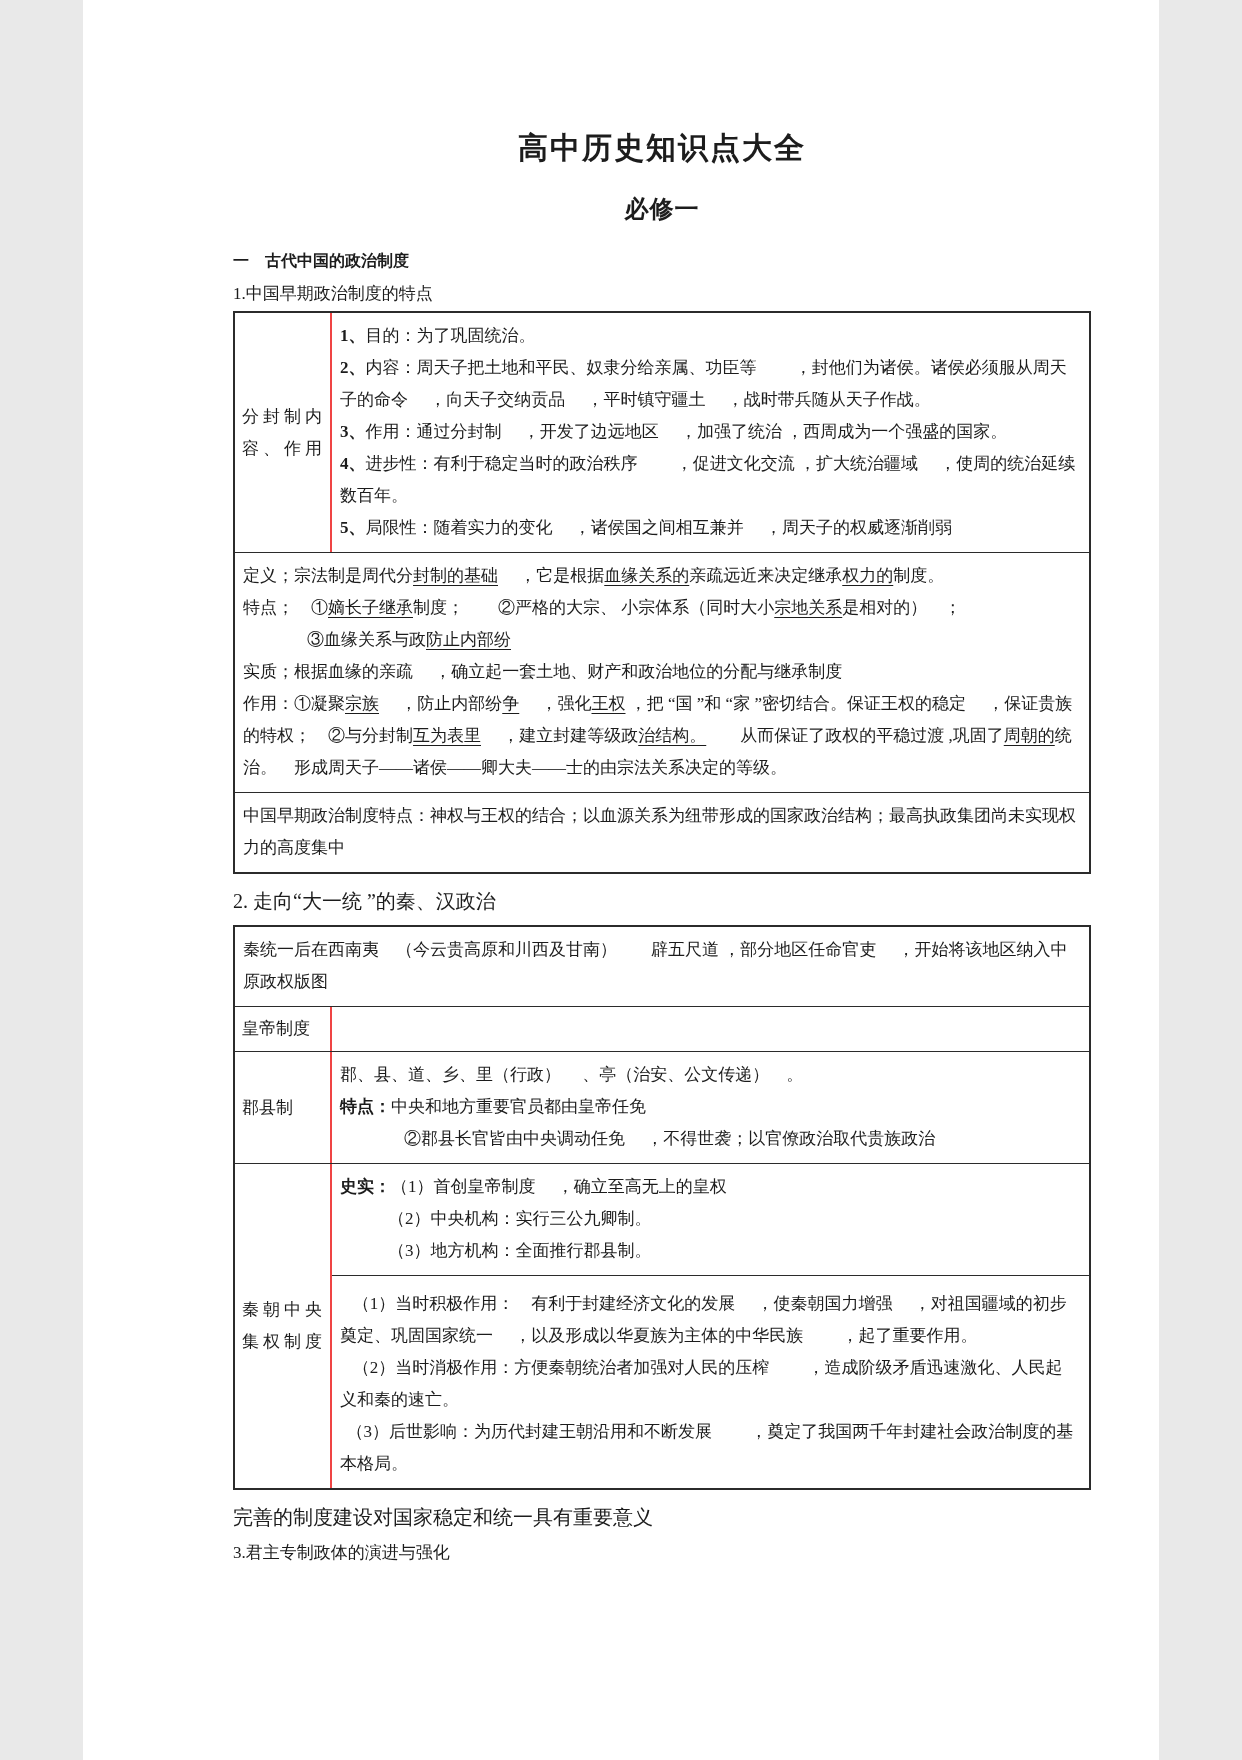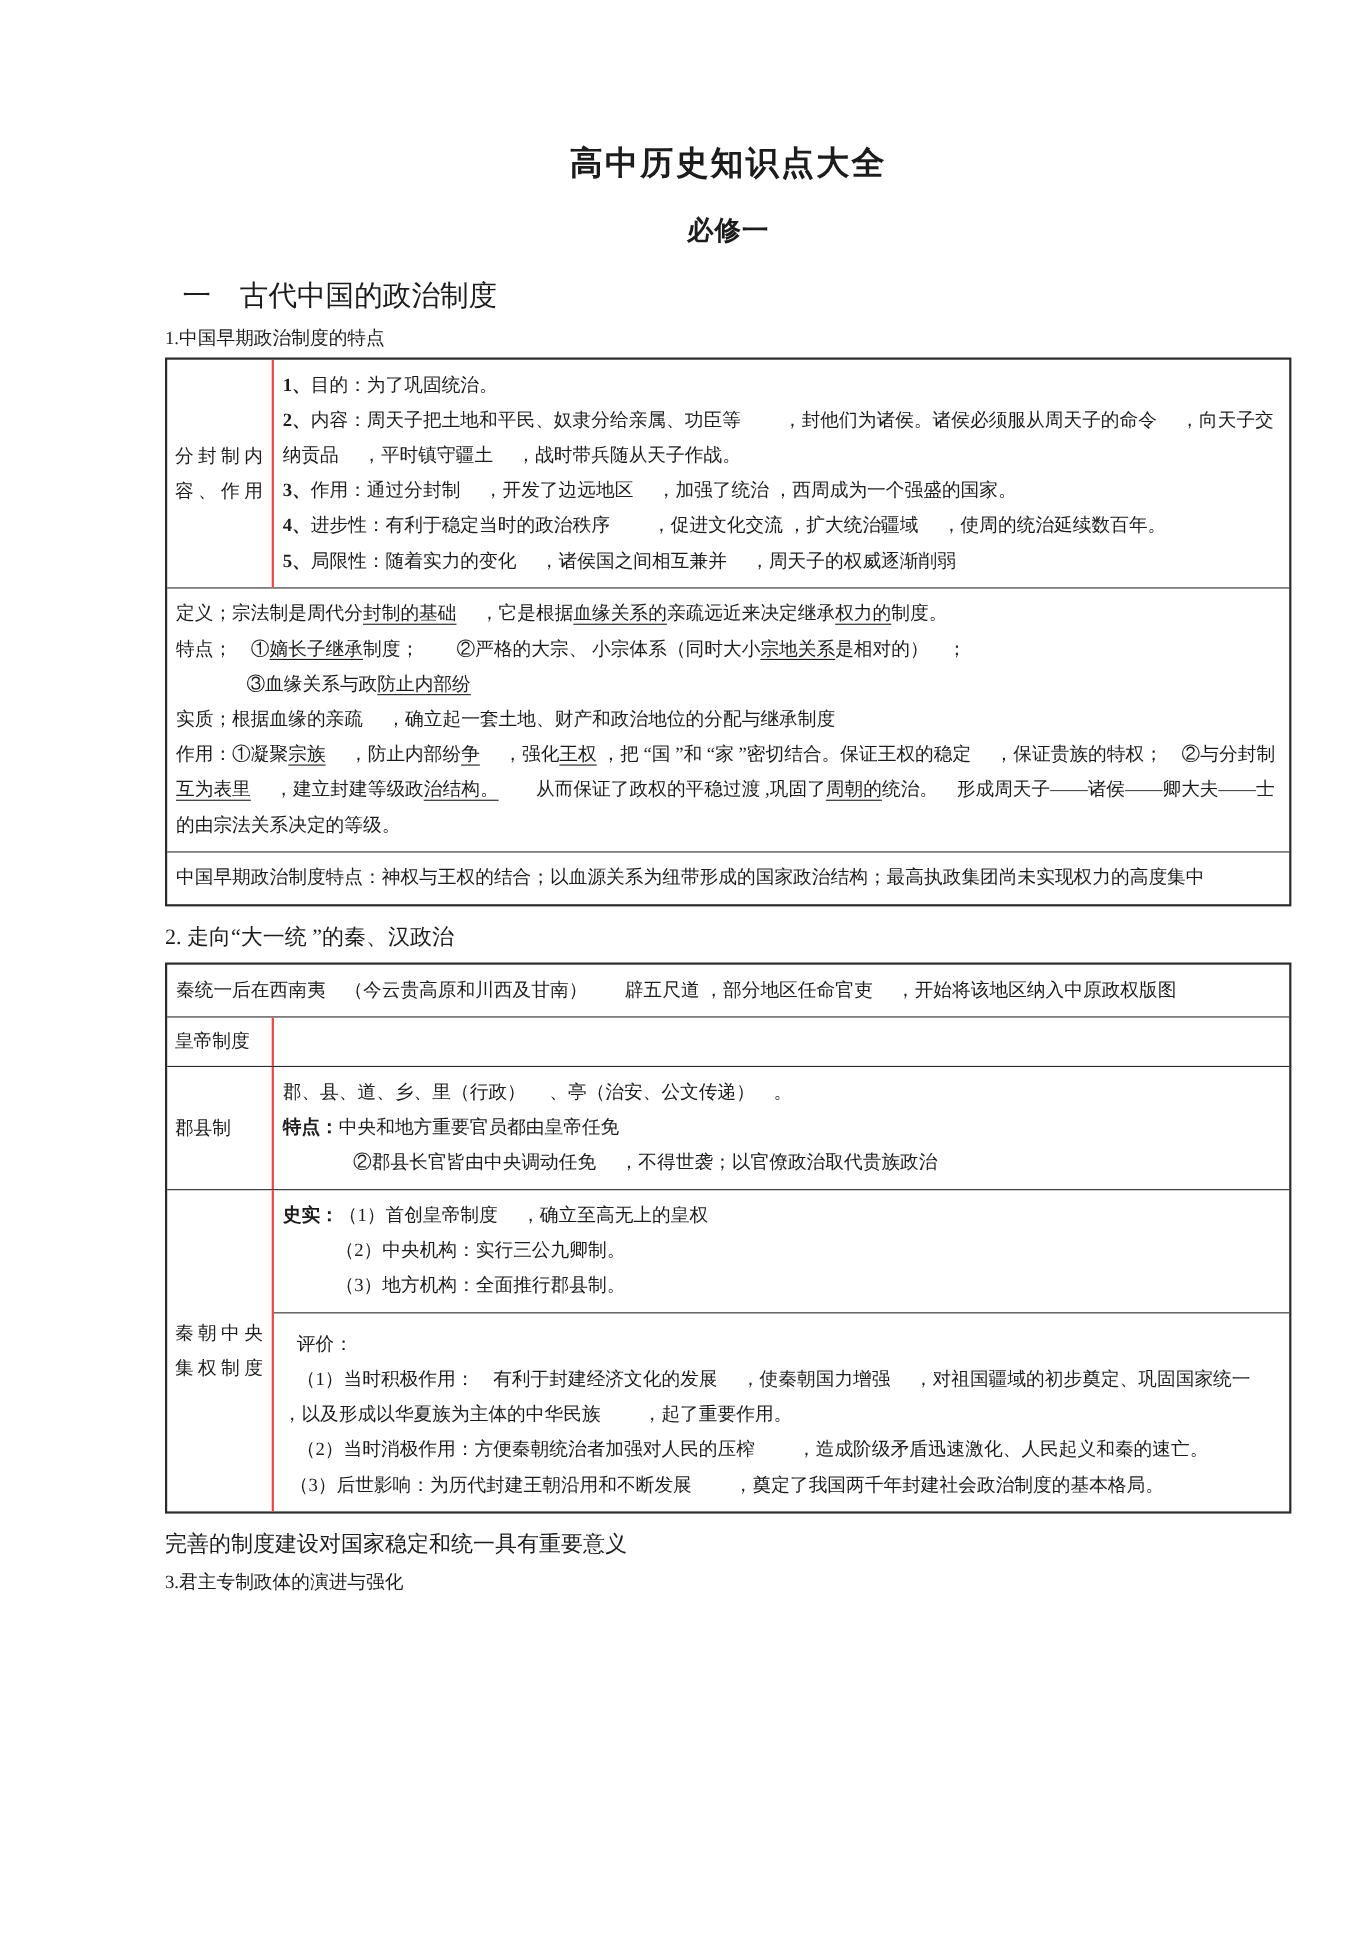--- a/index.html
+++ b/index.html
@@ -1,24 +1,24 @@
 <!DOCTYPE html>
 <html><head>
 <meta charset="utf-8">
 <style>
   html,body{margin:0;padding:0;background:#e9e9e9;}
   .page{
-    width:1242px;height:1760px;background:#ffffff;margin:0 auto;
+    width:1076px;height:1760px;background:#ffffff;margin:0 auto;
     box-sizing:border-box;padding:128px 68px 0 150px;
     font-family:"Liberation Serif","DejaVu Serif",serif;
     color:#1c1c1c;font-size:17px;
   }
   .doc-title{font-size:30px;font-weight:600;text-align:center;margin:0 0 24px 0;letter-spacing:2px;}
   .doc-subtitle{font-size:24px;font-weight:600;text-align:center;margin:0 0 26px 0;letter-spacing:1px;}
-  .section-heading{font-size:26px;font-weight:400;margin:0 0 10px 16px;}
+  .section-heading{font-size:16px;font-weight:700;margin:0 0 10px 0;}
   .sub-heading{font-size:17px;margin:0 0 6px 0;font-weight:normal;}
   .note-line{font-size:20px;margin:14px 0 10px 0;}
   .ktable{border:2px solid #2b2b2b;margin-bottom:12px;}
   .trow{display:flex;border-top:1px solid #2b2b2b;}
   .trow:first-child{border-top:none;}
   .hcell{
     flex:0 0 97px;width:97px;box-sizing:border-box;border-right:2px solid #ef4444;
     display:flex;align-items:center;padding:6px 4px 6px 7px;line-height:32px;
   }
   .hcell.wide{letter-spacing:4px;}
@@ -97,21 +97,20 @@
       </div>
       <div class="trow">
         <div class="hcell wide">秦朝中央集权制度</div>
         <div class="ccell">
           <div class="blk">
             <div class="ln"><span class="b">史实：</span><span>（1）首创皇帝制度　 ，确立至高无上的皇权</span></div>
             <div class="ln" style="text-indent: 48px;"><span>（2）中央机构：实行三公九卿制。</span></div>
             <div class="ln" style="text-indent: 48px;"><span>（3）地方机构：全面推行郡县制。</span></div>
           </div>
           <div class="blk sep">
-            <div class="ln" style="text-indent: 12.8px;"><span>评价：</span></div>
             <div class="ln" style="text-indent: 12.8px;"><span>（1）当时积极作用：　有利于封建经济文化的发展　 ，使秦朝国力增强　 ，对祖国疆域的初步奠定、巩固国家统一　 ，以及形成以华夏族为主体的中华民族　　 ，起了重要作用。</span></div>
             <div class="ln" style="text-indent: 12.8px;"><span>（2）当时消极作用：方便秦朝统治者加强对人民的压榨　　 ，造成阶级矛盾迅速激化、人民起义和秦的速亡。</span></div>
             <div class="ln" style="text-indent: 6.4px;"><span>（3）后世影响：为历代封建王朝沿用和不断发展　　 ，奠定了我国两千年封建社会政治制度的基本格局。</span></div>
           </div>
         </div>
       </div>
     </div>
 
   <p class="note-line">完善的制度建设对国家稳定和统一具有重要意义</p>
   <p class="sub-heading">3.君主专制政体的演进与强化</p>

